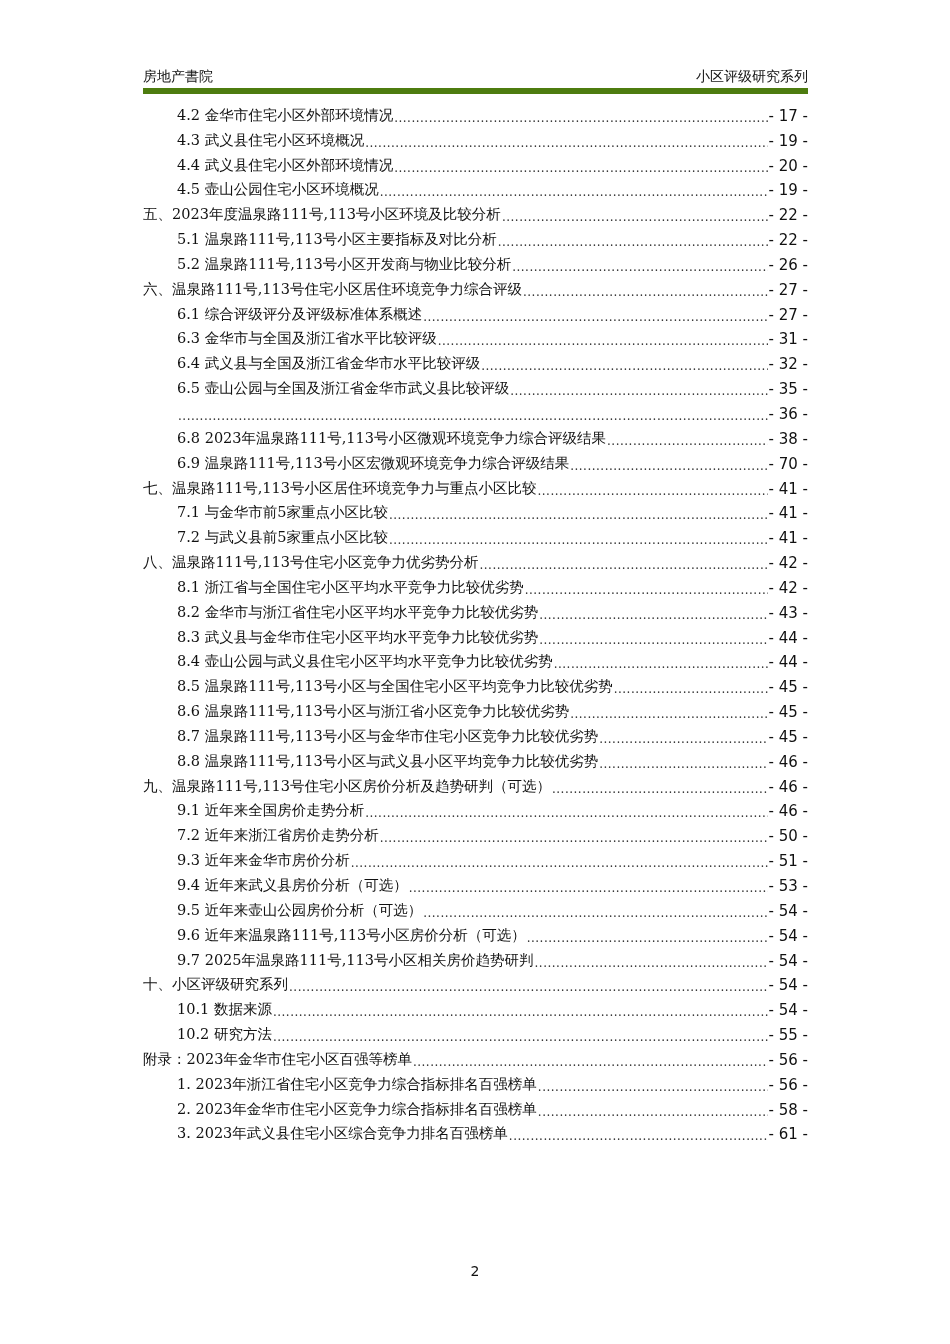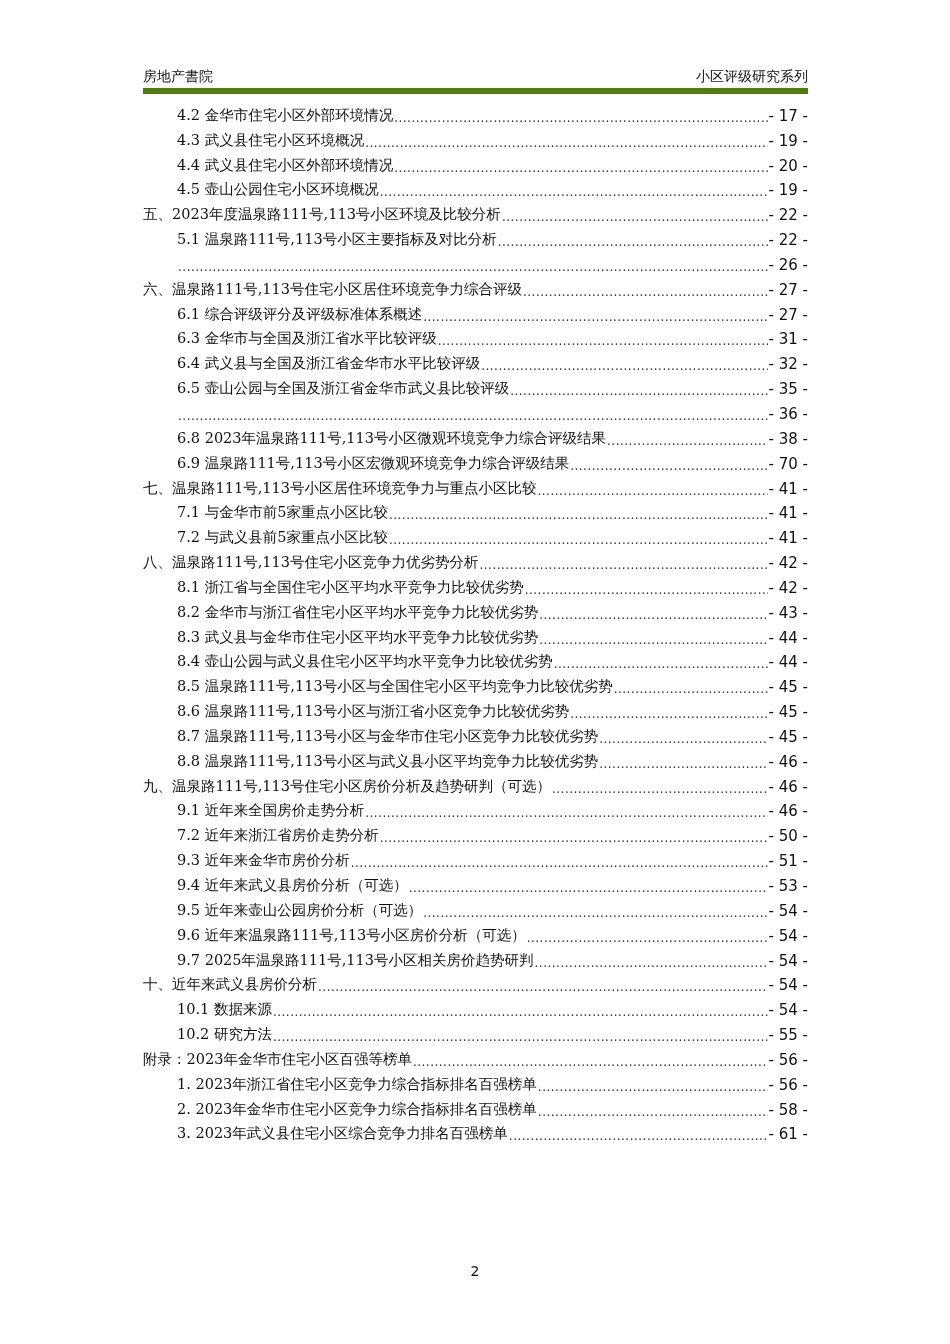--- a/index.html
+++ b/index.html
@@ -52,20 +52,21 @@
       <span class="title">五、2023年度温泉路111号,113号小区环境及比较分析</span>
       <span class="dots"></span>
       <span class="page">- 22 -</span>
     </div>
     <div class="row l2">
       <span class="title">5.1 温泉路111号,113号小区主要指标及对比分析</span>
       <span class="dots"></span>
       <span class="page">- 22 -</span>
     </div>
     <div class="row l2">
+      <span class="title">5.2 温泉路111号,113号小区开发商与物业比较分析</span>
       <span class="dots"></span>
       <span class="page">- 26 -</span>
     </div>
     <div class="row">
       <span class="title">六、温泉路111号,113号住宅小区居住环境竞争力综合评级</span>
       <span class="dots"></span>
       <span class="page">- 27 -</span>
     </div>
     <div class="row l2">
       <span class="title">6.1 综合评级评分及评级标准体系概述</span>
@@ -195,21 +196,21 @@
       <span class="title">9.6 近年来温泉路111号,113号小区房价分析（可选）</span>
       <span class="dots"></span>
       <span class="page">- 54 -</span>
     </div>
     <div class="row l2">
       <span class="title">9.7 2025年温泉路111号,113号小区相关房价趋势研判</span>
       <span class="dots"></span>
       <span class="page">- 54 -</span>
     </div>
     <div class="row">
-      <span class="title">十、近年来武义县房价分析</span>
+      <span class="title">十、小区评级研究系列</span>
       <span class="dots"></span>
       <span class="page">- 54 -</span>
     </div>
     <div class="row l2">
       <span class="title">10.1 数据来源</span>
       <span class="dots"></span>
       <span class="page">- 54 -</span>
     </div>
     <div class="row l2">
       <span class="title">10.2 研究方法</span>

